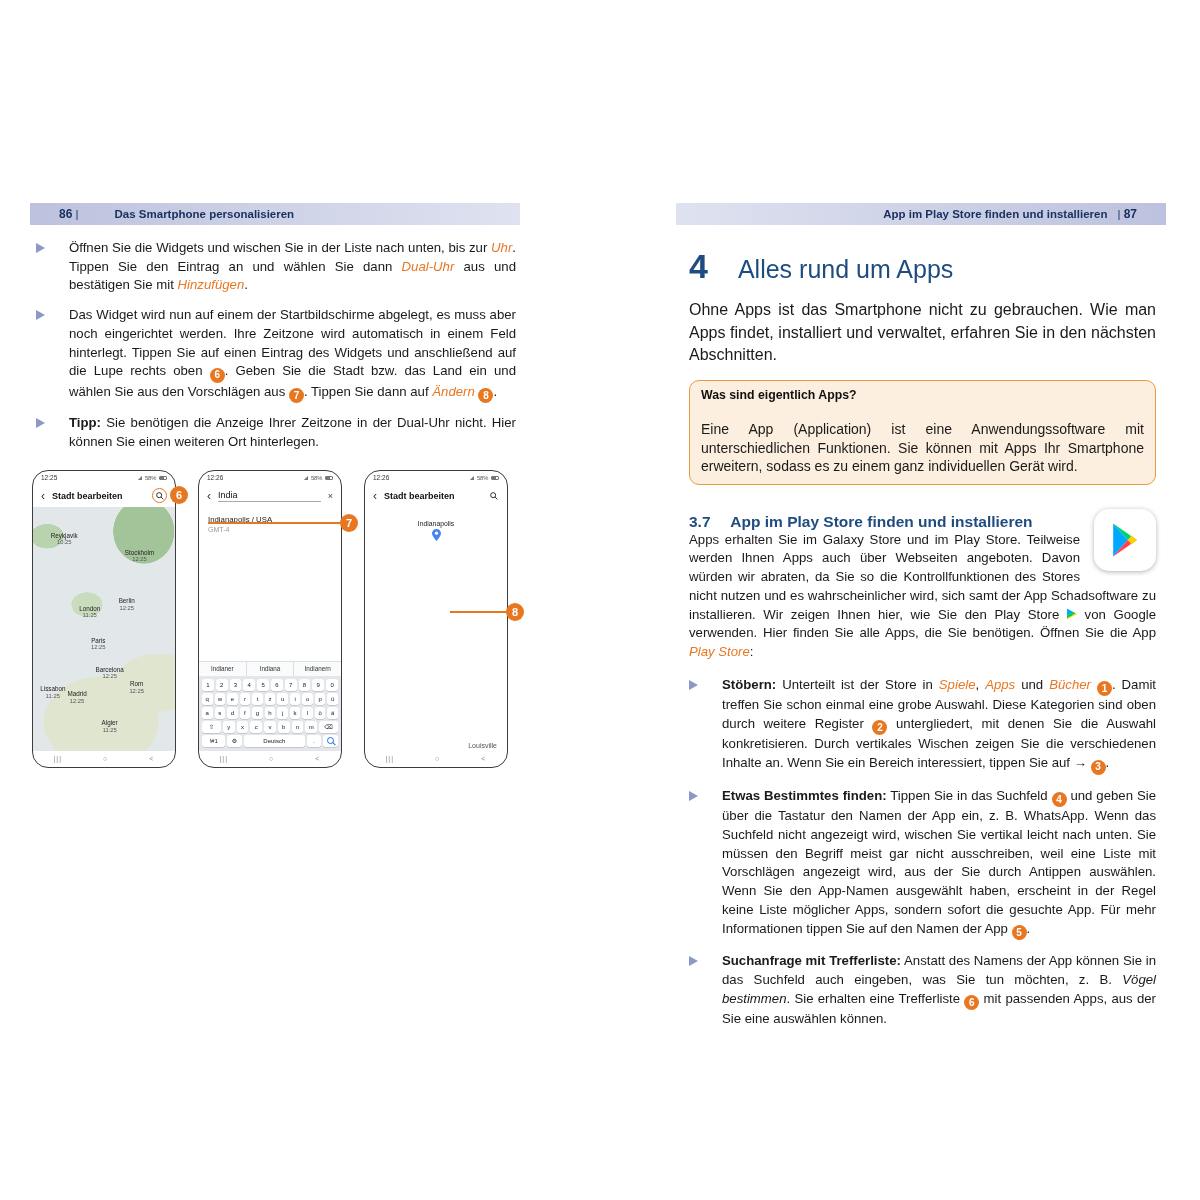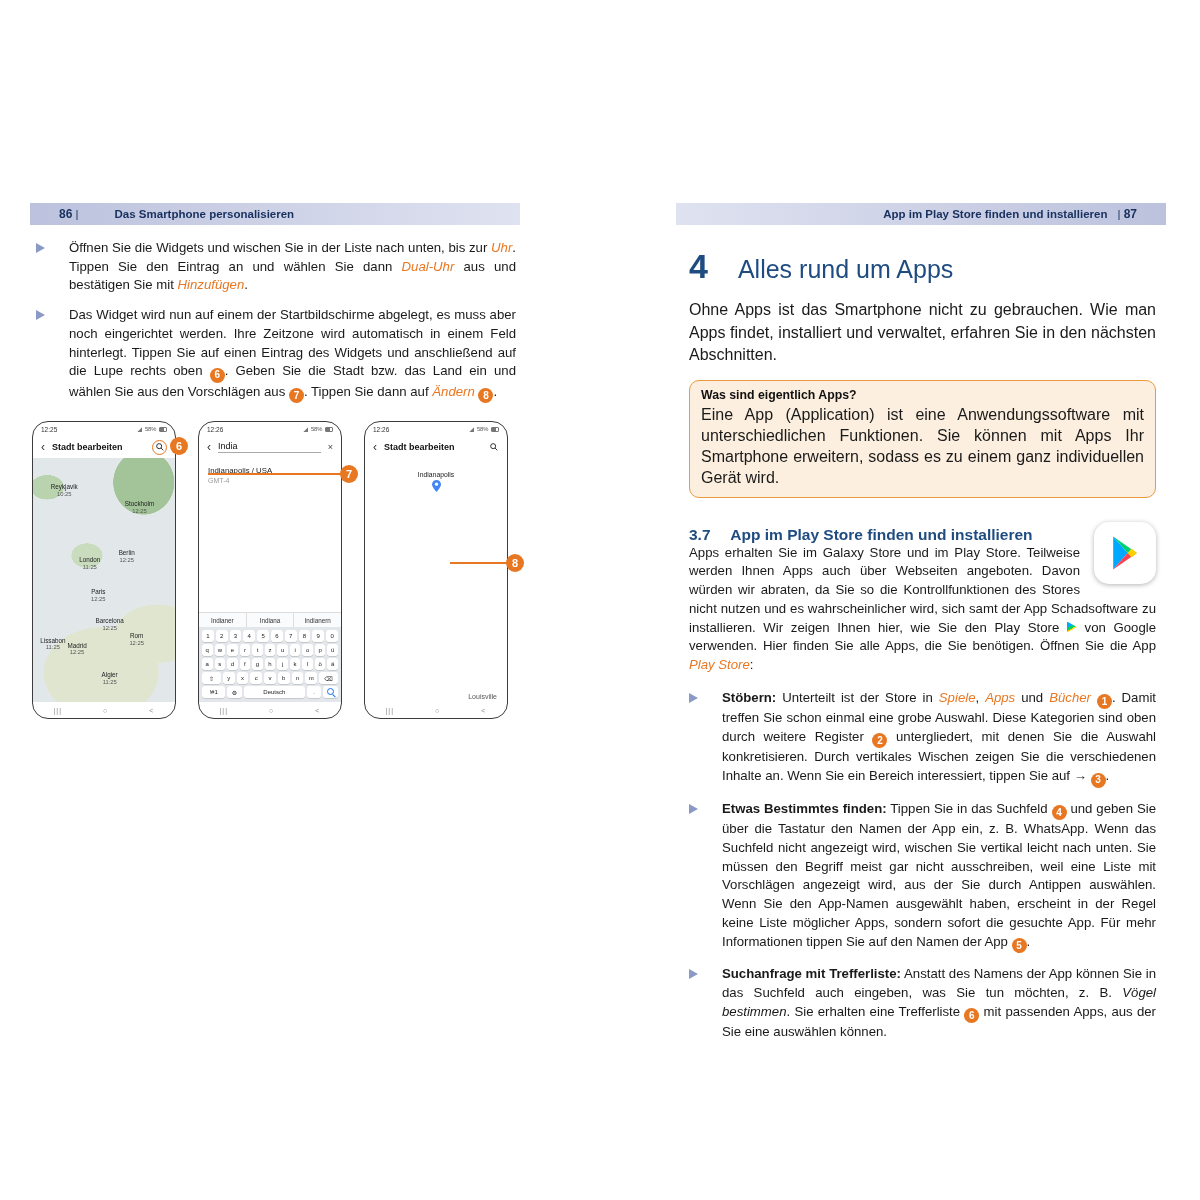--- a/index.html
+++ b/index.html
@@ -102,21 +102,21 @@
   .callout-line{position:absolute;height:2px;background:#e87722;z-index:5}
 
   
   .pr-content{margin-left:13px;width:467px}
   .chapter-head{margin-top:22px;display:flex;align-items:baseline;gap:30px;color:#1f4c80}
   .chnum{font-size:34px;font-weight:700}
   .chtitle{font-size:25px;font-weight:400}
   .intro{margin-top:13px;font-size:16px;line-height:1.42;text-align:justify}
   .infobox{margin-top:13px;border:1.8px solid #ea9a3e;border-radius:10px;background:#fcefdf;padding:7px 11px 8px}
   .ib-title{font-weight:700;font-size:12.3px;color:#111}
-  .ib-body{font-size:16px;line-height:1.32;margin-top:2px;text-align:justify}
+  .ib-body{font-size:14px;line-height:1.32;margin-top:18px;text-align:justify}
   .sec-head{margin-top:28px;color:#1f4c80;font-weight:700;font-size:15.5px}
   .secnum{margin-right:16px}
   .playicon-float{float:right;width:62px;height:62px;margin:-4px 0 10px 14px;background:#fff;border-radius:15px;box-shadow:0 1px 5px rgba(0,0,0,.3);display:flex;align-items:center;justify-content:center}
   .para{margin-top:0;font-size:13.2px;line-height:1.42;text-align:justify}
   .pr-bullets{margin-top:14px;padding:0}
   .pr-bullets .bullet{margin-bottom:12px}
 </style>
 </head>
 <body>
 
@@ -129,20 +129,24 @@
     </header>
 
     <div class="bullets">
       <div class="bullet">
         <span class="tri"></span>
         <p class="btext"><span>Öffnen Sie die Widgets und wischen Sie in der Liste nach unten, bis zur </span><span class="seg-oi">Uhr</span><span>. Tippen Sie den Eintrag an und wählen Sie dann </span><span class="seg-oi">Dual-Uhr</span><span> aus und bestätigen Sie mit </span><span class="seg-oi">Hinzufügen</span><span>.</span></p>
       </div>
       <div class="bullet">
         <span class="tri"></span>
         <p class="btext"><span>Das Widget wird nun auf einem der Startbildschirme abgelegt, es muss aber noch eingerichtet werden. Ihre Zeitzone wird automatisch in einem Feld hinterlegt. Tippen Sie auf einen Eintrag des Widgets und anschließend auf die Lupe rechts oben </span><span class="seg-badge">6</span><span>. Geben Sie die Stadt bzw. das Land ein und wählen Sie aus den Vorschlägen aus </span><span class="seg-badge">7</span><span>. Tippen Sie dann auf </span><span class="seg-oi">Ändern</span><span> </span><span class="seg-badge">8</span><span>.</span></p>
+      </div>
+      <div class="bullet">
+        <span class="tri"></span>
+        <p class="btext"><span class="seg-b">Tipp:</span><span> Sie benötigen die Anzeige Ihrer Zeitzone in der Dual-Uhr nicht. Hier können Sie einen weiteren Ort hinterlegen.</span></p>
       </div>
     </div>
 
     <div class="shots">
 
       <div class="phone p1">
         <div class="pstatus">
           <span>12:25</span>
           <span class="sticons">
               <i class="sig"></i>

